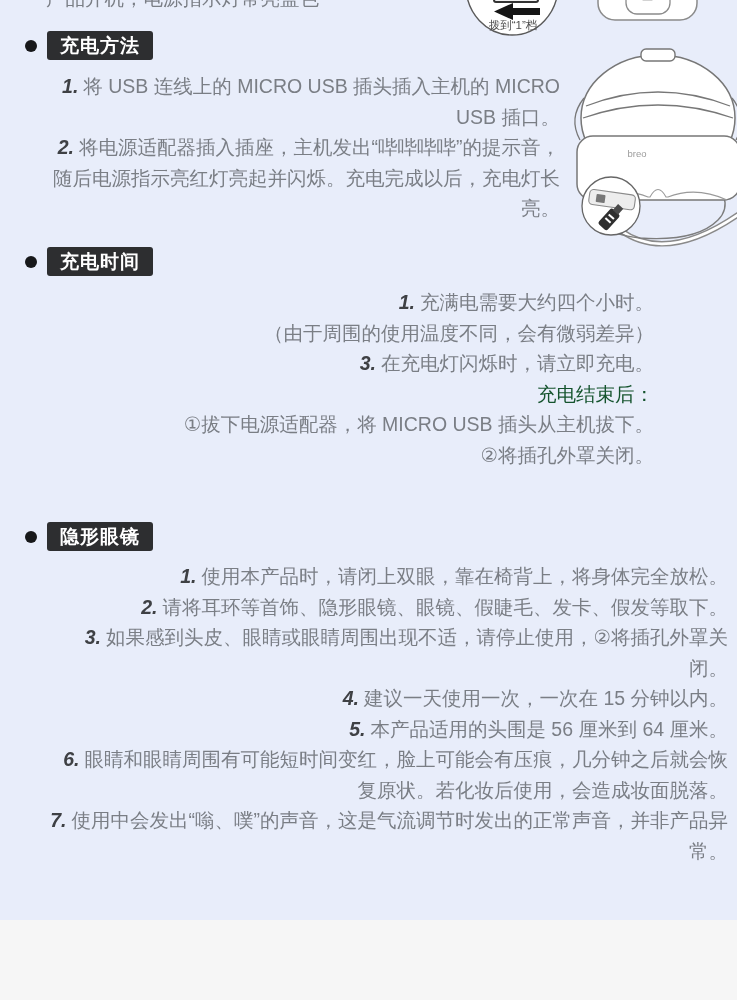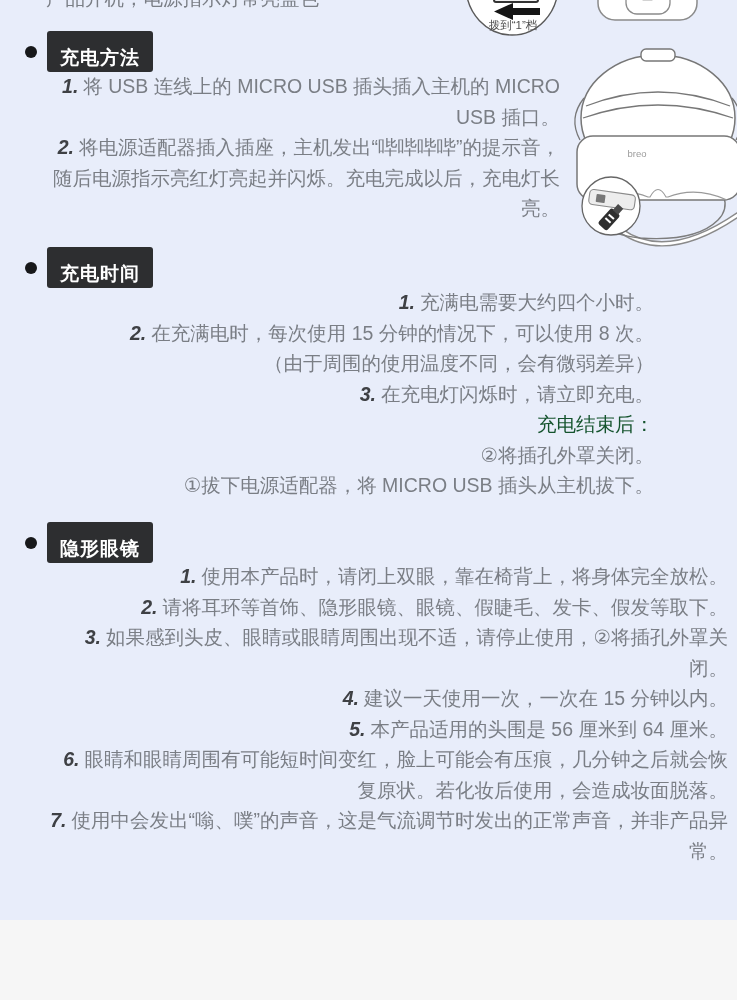--- a/index.html
+++ b/index.html
@@ -25,21 +25,21 @@
     display:flex;align-items:center;
   }
   .bullet{
     width:12px;height:12px;border-radius:50%;
     background:#17181a;flex:0 0 auto;
   }
   .badge{
     margin-left:10px;
     background:#2d2e30;color:#ffffff;
     font-size:19px;font-weight:700;letter-spacing:1px;
-    line-height:23px;padding:15px 13px 3px;border-radius:3px;
+    line-height:23px;padding:3px 13px 3px;border-radius:3px;
   }
   .textblock{
     position:absolute;left:46px;
     font-size:19.5px;line-height:30.5px;color:#7a7e85;text-align:right;
   }
   .textblock p{margin:0;}
   .num{
     font-style:italic;font-weight:700;color:#3e4044;
     padding-right:5px;
   }
@@ -120,26 +120,25 @@
     <p><b class="num">1.</b><span>将 USB 连线上的 MICRO USB 插头插入主机的 MICRO USB 插口。</span></p>
     <p><b class="num">2.</b><span>将电源适配器插入插座，主机发出“哔哔哔哔”的提示音，随后电源指示亮红灯亮起并闪烁。充电完成以后，充电灯长亮。</span></p>
   </div>
 
   <div class="sec-header s2">
     <span class="bullet"></span>
     <span class="badge">充电时间</span>
   </div>
   <div class="textblock t2">
     <p><b class="num">1.</b><span>充满电需要大约四个小时。</span></p>
-    <p><b class="num">2.</b><span>在充满电时，每次使用 15 分钟的情况下，可以使用 8 次。</span></p>
     <p><span>（由于周围的使用温度不同，会有微弱差异）</span></p>
     <p><b class="num">3.</b><span>在充电灯闪烁时，请立即充电。</span></p>
     <p class="subhead">充电结束后：</p>
+    <p><span>①拔下电源适配器，将 MICRO USB 插头从主机拔下。</span></p>
     <p><span>②将插孔外罩关闭。</span></p>
-    <p><span>①拔下电源适配器，将 MICRO USB 插头从主机拔下。</span></p>
   </div>
 
   <div class="sec-header s3">
     <span class="bullet"></span>
     <span class="badge">隐形眼镜</span>
   </div>
   <div class="textblock t3">
     <p><b class="num">1.</b><span>使用本产品时，请闭上双眼，靠在椅背上，将身体完全放松。</span></p>
     <p><b class="num">2.</b><span>请将耳环等首饰、隐形眼镜、眼镜、假睫毛、发卡、假发等取下。</span></p>
     <p><b class="num">3.</b><span>如果感到头皮、眼睛或眼睛周围出现不适，请停止使用，②将插孔外罩关闭。</span></p>

